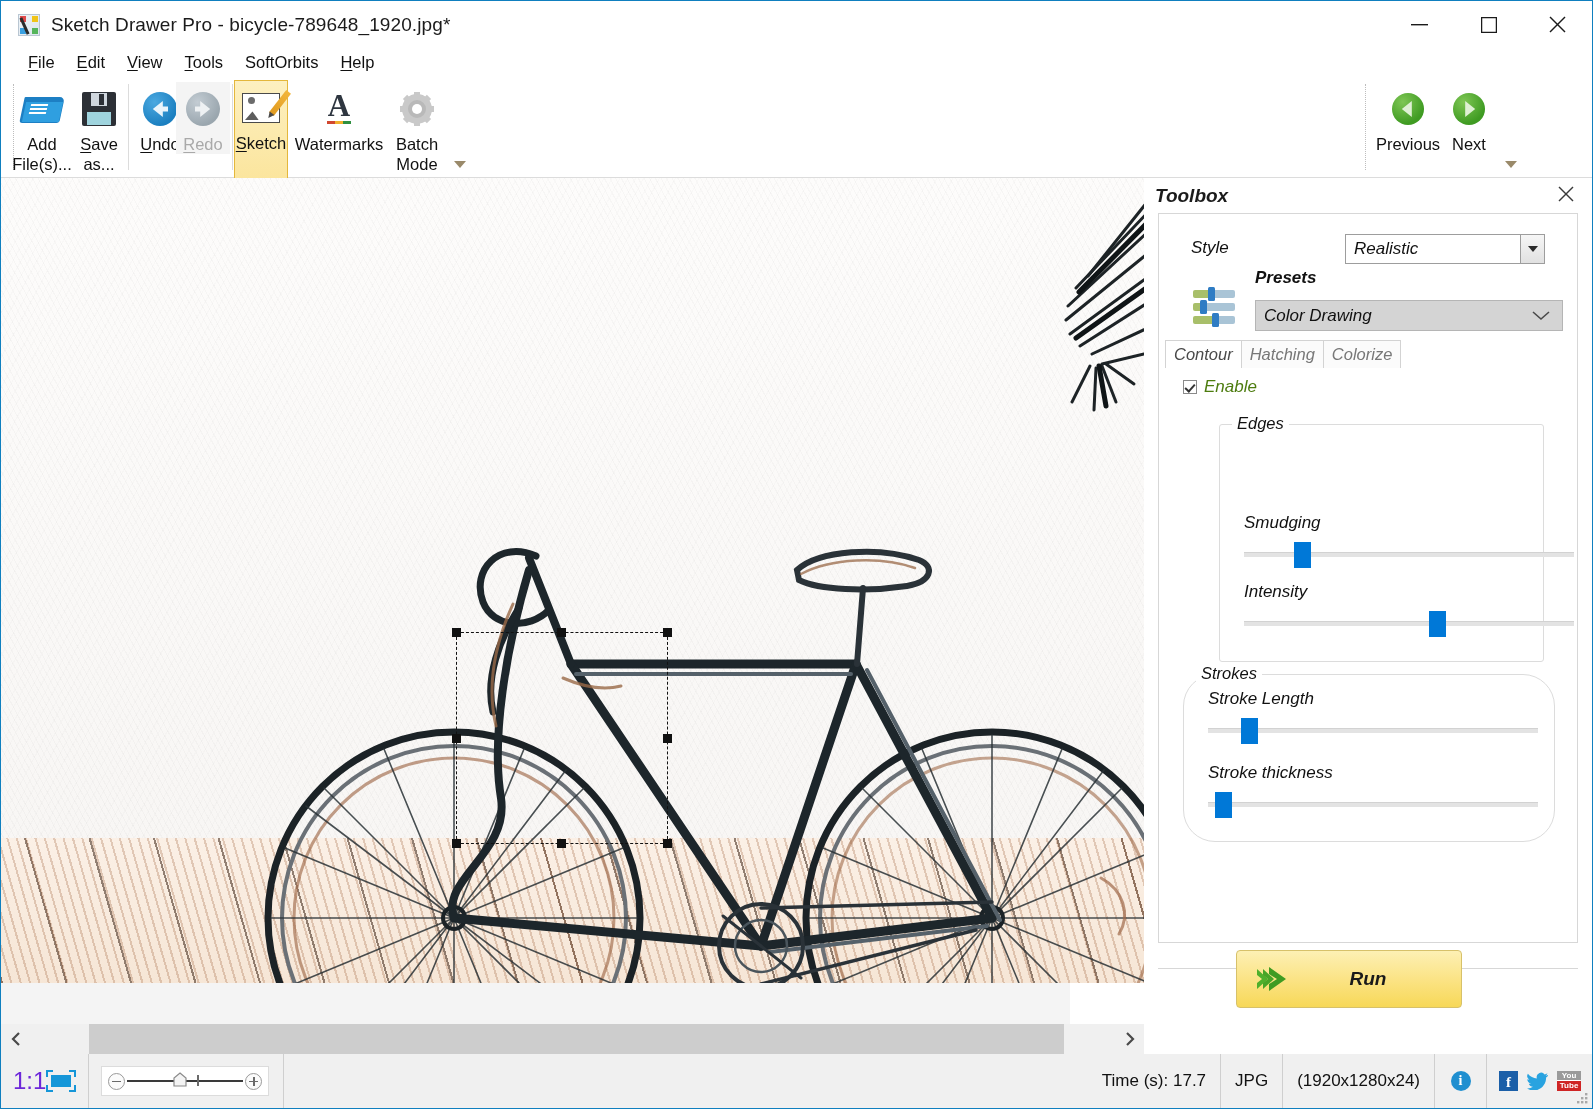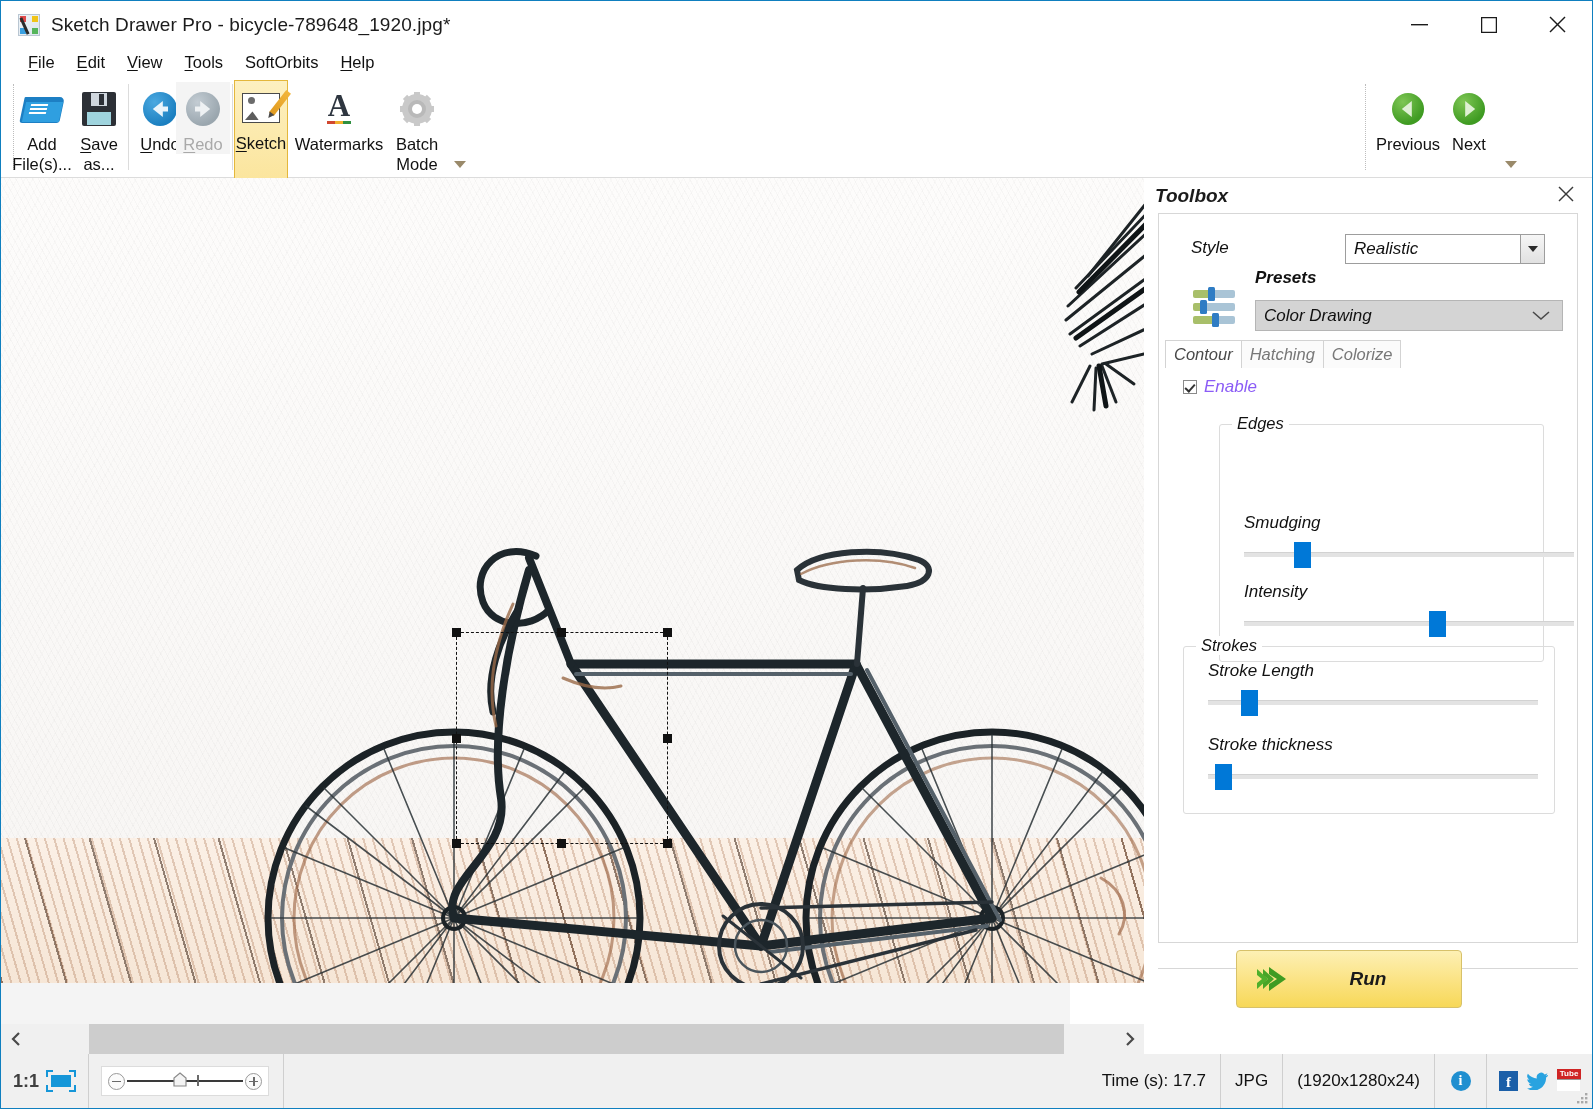--- a/index.html
+++ b/index.html
@@ -273,21 +273,21 @@
   .tab.active { background: #ffffff; color: #4a4a4a; position: relative; z-index: 2; }
   #enable-row { position: absolute; left: 24px; top: 163px; display: flex; align-items: center; }
   .cbox {
     width: 14px; height: 14px; border: 1px solid #8a8a8a; background: #fff;
     position: relative; margin-right: 7px;
   }
   .cbox.checked:after {
     content: ""; position: absolute; left: 3px; top: 1px; width: 4px; height: 8px;
     border: solid #333; border-width: 0 2px 2px 0; transform: rotate(42deg);
   }
-  .cbox-label { font-size: 17px; color: #8b5cf6; }
+  .cbox-label { font-size: 17px; color: #4d7c0f; }
   .group {
     position: absolute; border: 1px solid #dcdcdc; border-radius: 3px;
   }
   .group > .glabel {
     position: absolute; left: 12px; top: -11px; background: #ffffff; padding: 0 5px;
     font-size: 16.5px; color: #111;
   }
   .slider-block { position: absolute; }
   .slider-title { font-size: 17px; color: #111; margin-bottom: 9px; }
   .track-wrap { position: relative; height: 24px; }
@@ -316,21 +316,21 @@
   
   #statusbar {
     position: absolute; left: 0; top: 1053px; width: 1591px; height: 54px;
     background: #f0f0f0; display: flex; align-items: stretch;
   }
   .sb-cell {
     display: flex; align-items: center; border-right: 1px solid #cfcfcf;
     padding: 0 12px; font-size: 17px; color: #111;
   }
   #sb-ratio { width: 88px; justify-content: space-between; padding: 0 12px; }
-  #sb-ratio .r { color: #404040; font-weight: bold; font-size: 18px; }
+  #sb-ratio .r { color: #6d28d9; font-weight: normal; font-size: 24px; }
   #fit-icon { width: 30px; height: 22px; position: relative; }
   #fit-icon .inner { position: absolute; left: 5px; top: 5px; width: 20px; height: 12px; background: #1596d8; }
   #fit-icon .br { position: absolute; width: 7px; height: 7px; border: 2px dashed #1596d8; }
   #sb-zoom { width: 195px; }
   #zoomctl {
     width: 168px; height: 30px; background: #ffffff; border: 1px solid #dcdcdc;
     display: flex; align-items: center; padding: 0 6px; position: relative;
   }
   .zbtn { width: 17px; height: 17px; border-radius: 50%; border: 1px solid #9a9a9a;
     position: relative; flex: none; background: #fbfbfb; }
@@ -347,21 +347,21 @@
   .info-circ { width: 20px; height: 20px; border-radius: 50%; background: #1f8fd0;
     color: #fff; font-size: 14px; font-weight: bold; display: flex; align-items: center; justify-content: center;
     font-family: "Liberation Serif", serif; }
   #sb-social { width: 105px; justify-content: center; gap: 9px; border-right: none; }
   .fb { width: 20px; height: 20px; background: #1b5fa8; color: #fff; font-weight: bold;
     font-size: 15px; font-family: "Liberation Serif", serif; display: flex;
     align-items: flex-end; justify-content: center; line-height: 17px; }
   .yt { width: 24px; height: 20px; background: #ffffff; position: relative; }
   .yt .you { position: absolute; left: 0; top: 0; width: 24px; height: 9px; background: #9a9a9a;
     color: #fff; font-size: 8px; text-align: center; line-height: 9px; font-weight: bold; }
-  .yt .tube { position: absolute; left: 0; bottom: 12px; width: 24px; height: 10px; background: #cf2525;
+  .yt .tube { position: absolute; left: 0; bottom: 0; width: 24px; height: 10px; background: #cf2525;
     color: #fff; font-size: 8px; text-align: center; line-height: 10px; font-weight: bold; }
   #resize-grip { position: absolute; right: 3px; bottom: 3px; width: 14px; height: 14px; }
 </style>
 </head>
 <body>
 
 <div id="app">
 
   <div id="titlebar">
     <div id="app-icon">
@@ -768,21 +768,21 @@
 
         <div class="slider-block" style="left:24px; top:157px; width:330px;">
           <div class="slider-title">Intensity</div>
           <div class="track-wrap">
             <div class="strack"></div>
             <div class="sthumb" style="left:56%;"></div>
           </div>
         </div>
       </div>
 
-      <div class="group" style="left:24px; top:432px; width:372px; height:168px;">
+      <div class="group" style="left:24px; top:460px; width:372px; height:168px;border-radius:32px;">
         <div class="glabel">Strokes</div>
 
         <div class="slider-block" style="left:24px; top:88px; width:330px;">
           <div class="slider-title">Stroke thickness</div>
           <div class="track-wrap">
             <div class="strack"></div>
             <div class="sthumb" style="left: 2%;"></div>
           </div>
         </div>
 

